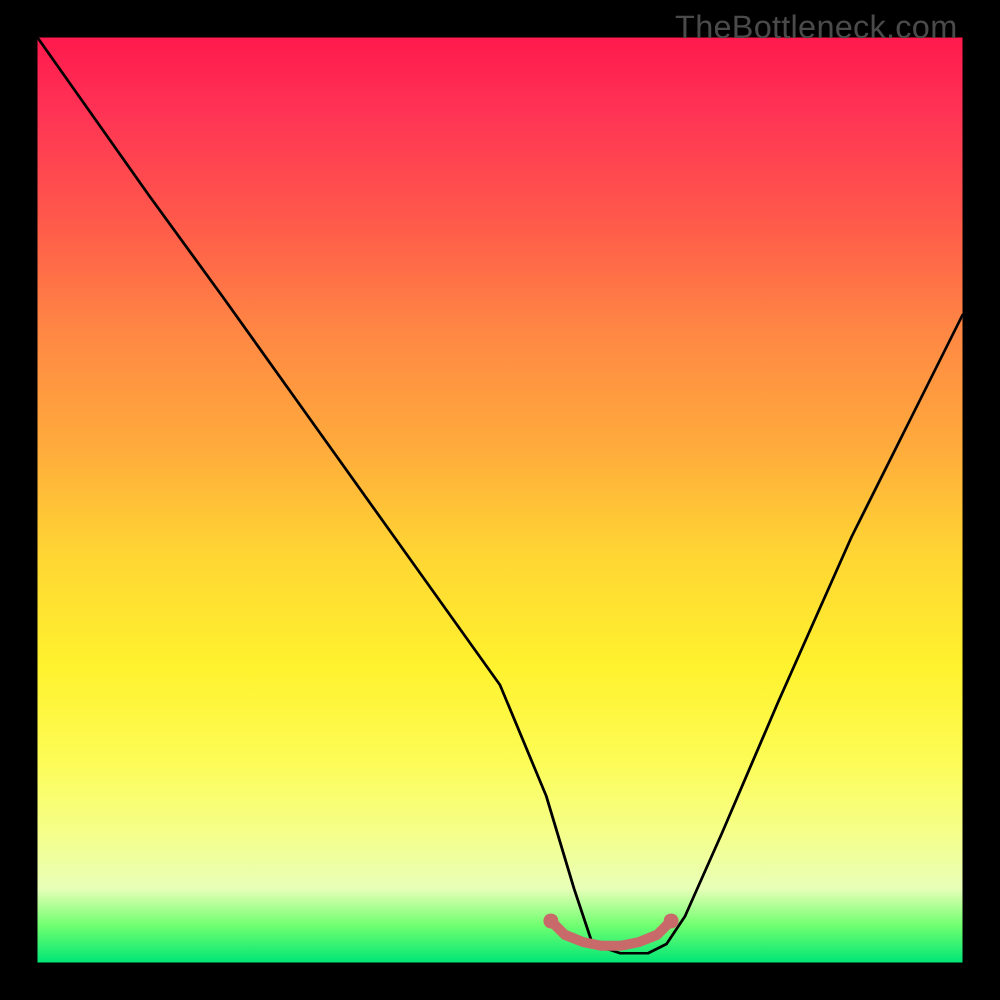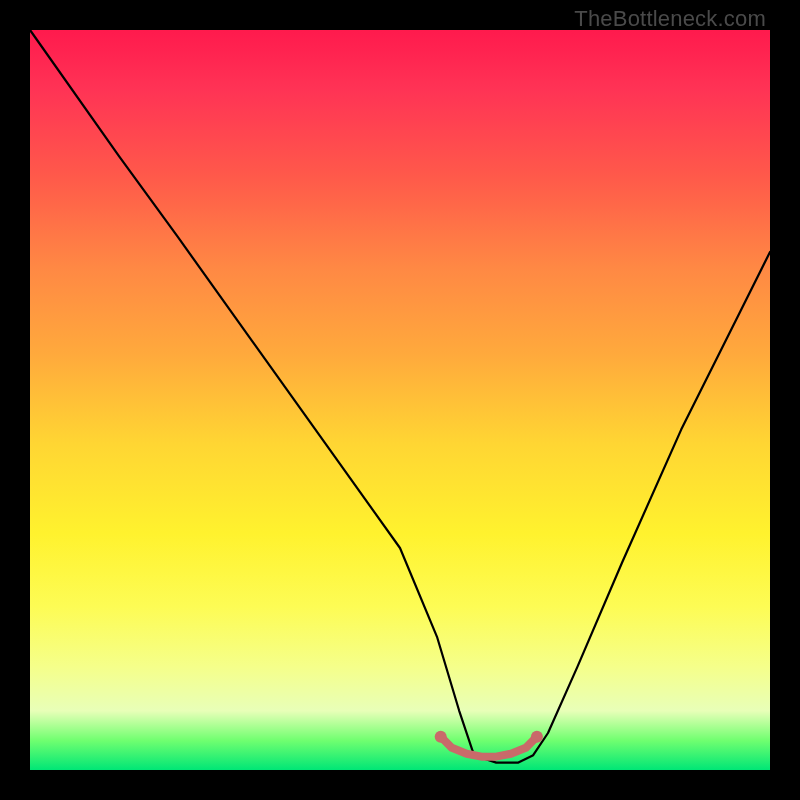--- a/index.html
+++ b/index.html
@@ -26,21 +26,21 @@
       #70ff70 96%,
       #00e676 100%
     );
   }
 
   .watermark {
     position: absolute;
     top: 6px;
     right: 34px;
     color: #4a4a4a;
-    font-size: 22px;
+    font-size: 26px;
     font-weight: 500;
     letter-spacing: 0.2px;
   }
 
   svg.curve {
     position: absolute;
     left: 0; top: 0;
     width: 740px; height: 740px;
     overflow: visible;
   }

